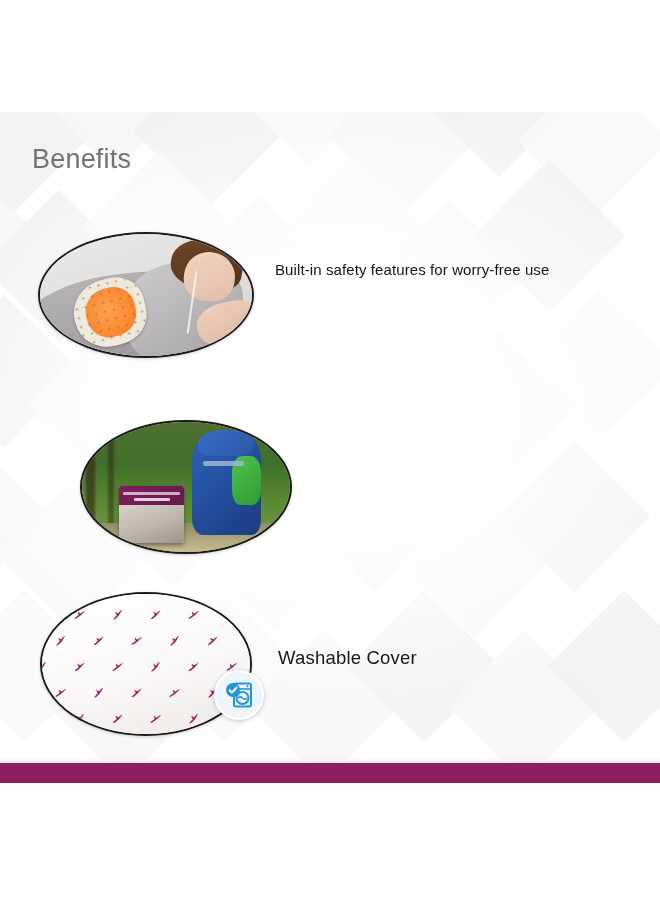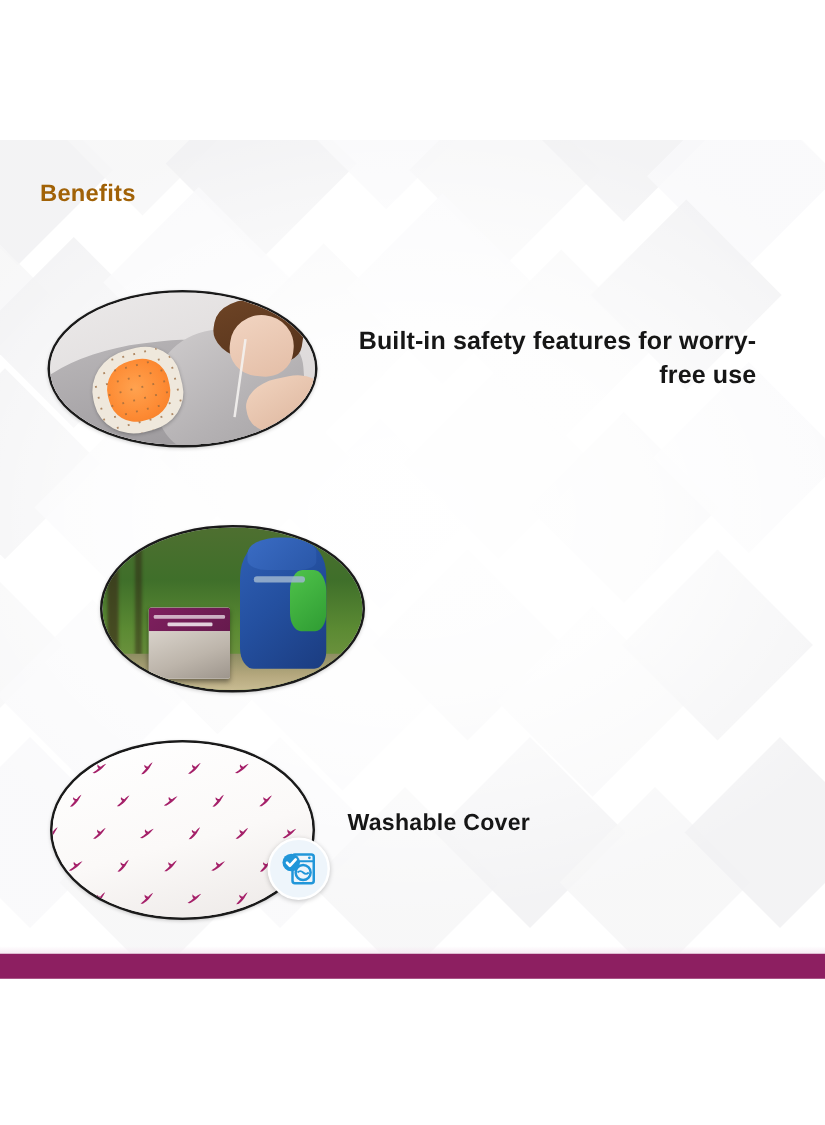--- a/index.html
+++ b/index.html
@@ -59,23 +59,23 @@
         rgba(255,255,255,.88) 45%,
         rgba(255,255,255,.55) 75%,
         rgba(255,255,255,.25) 100%);
   }
 
   
   .title {
     position: absolute;
     left: 32px;
     top: 146px;
-    font-size: 19px;
-    font-weight: bold;
-    color: #a16207;
+    font-size: 27px;
+    font-weight: normal;
+    color: #737373;
     letter-spacing: .2px;
     line-height: 1;
   }
 
   
   .row { position: absolute; }
 
   .thumb {
     position: absolute;
     border-radius: 50%;
@@ -91,29 +91,28 @@
     color: #161616;
     line-height: 1.33;
   }
   .txt .hd {
     font-weight: bold;
     font-size: 18.5px;
     letter-spacing: .1px;
     display: block;
   }
   .txt .bd {
-    font-weight: bold;
-    font-size: 20px;
+    font-weight: normal;
+    font-size: 15px;
     letter-spacing: .1px;
     display: block;
-    text-align: right;
   }
   .txt.single {
     font-size: 18.5px;
-    font-weight: 700;
+    font-weight: 400;
     letter-spacing: .2px;
   }
 
   
   .s1-bg {
     position: absolute; inset: 0;
     background: linear-gradient(160deg,#eceaea 0%,#e2dfdf 45%,#d8d4d4 100%);
   }
   .s1-body {
     position: absolute;

